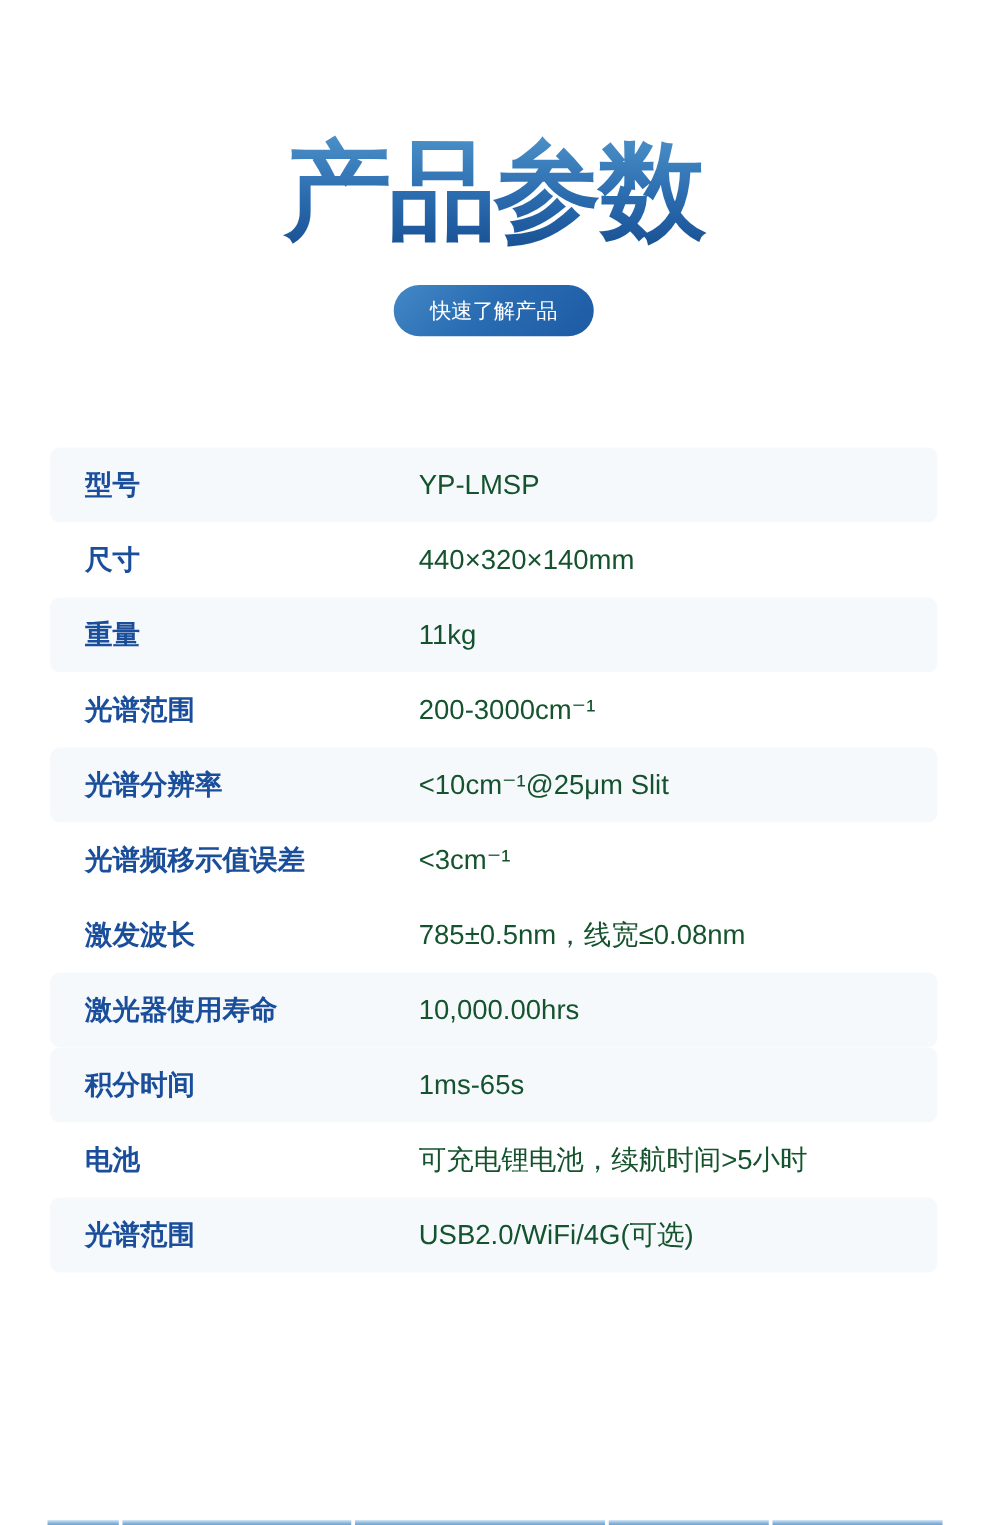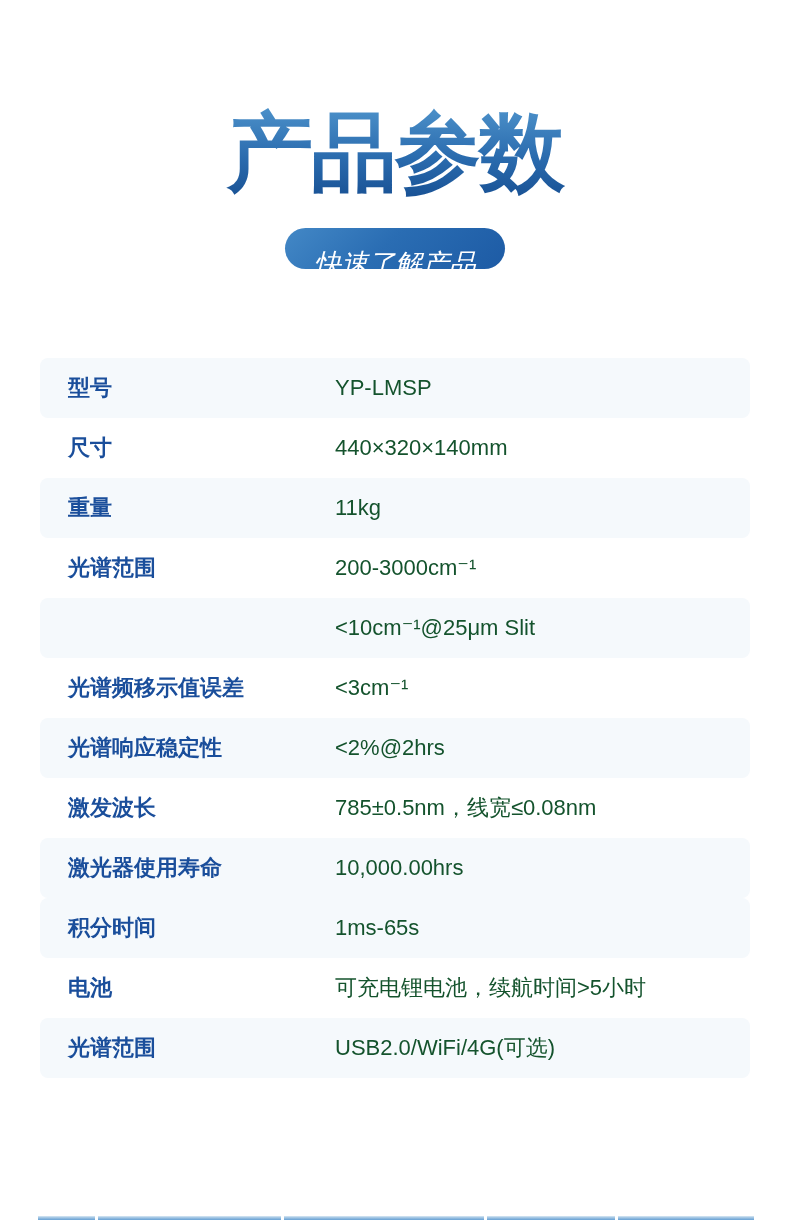--- a/index.html
+++ b/index.html
@@ -33,28 +33,27 @@
   }
 
   
   .badge {
     position: absolute;
     top: 228px;
     left: 50%;
     transform: translateX(-50%);
     height: 41px;
     line-height: 41px;
-    padding: 16px 29px;
+    padding: 0 29px;
     border-radius: 21px;
     background: linear-gradient(135deg, #4388c6 0%, #2a6db3 45%, #1d5ba5 100%);
     color: #ffffff;
-    font-size: 27px;
+    font-size: 17px;
     white-space: nowrap;
     cursor: pointer;
-    font-style: italic;
   }
 
   
   .spec-table {
     position: absolute;
     top: 358px;
     left: 40px;
     width: 710px;
   }
   .spec-row {
@@ -125,29 +124,26 @@
   </div>
   <div class="spec-row alt">
     <span class="spec-label">重量</span>
     <span class="spec-value">11kg</span>
   </div>
   <div class="spec-row">
     <span class="spec-label">光谱范围</span>
     <span class="spec-value">200-3000cm⁻¹</span>
   </div>
   <div class="spec-row alt">
+    <span class="spec-label">光谱分辨率</span>
     <span class="spec-value">&lt;10cm⁻¹@25μm Slit</span>
   </div>
   <div class="spec-row">
     <span class="spec-label">光谱频移示值误差</span>
     <span class="spec-value">&lt;3cm⁻¹</span>
-  </div>
-  <div class="spec-row alt">
-    <span class="spec-label">光谱响应稳定性</span>
-    <span class="spec-value">&lt;2%@2hrs</span>
   </div>
   <div class="spec-row">
     <span class="spec-label">激发波长</span>
     <span class="spec-value">785±0.5nm，线宽≤0.08nm</span>
   </div>
   <div class="spec-row alt">
     <span class="spec-label">激光器使用寿命</span>
     <span class="spec-value">10,000.00hrs</span>
   </div>
   <div class="spec-row alt">

